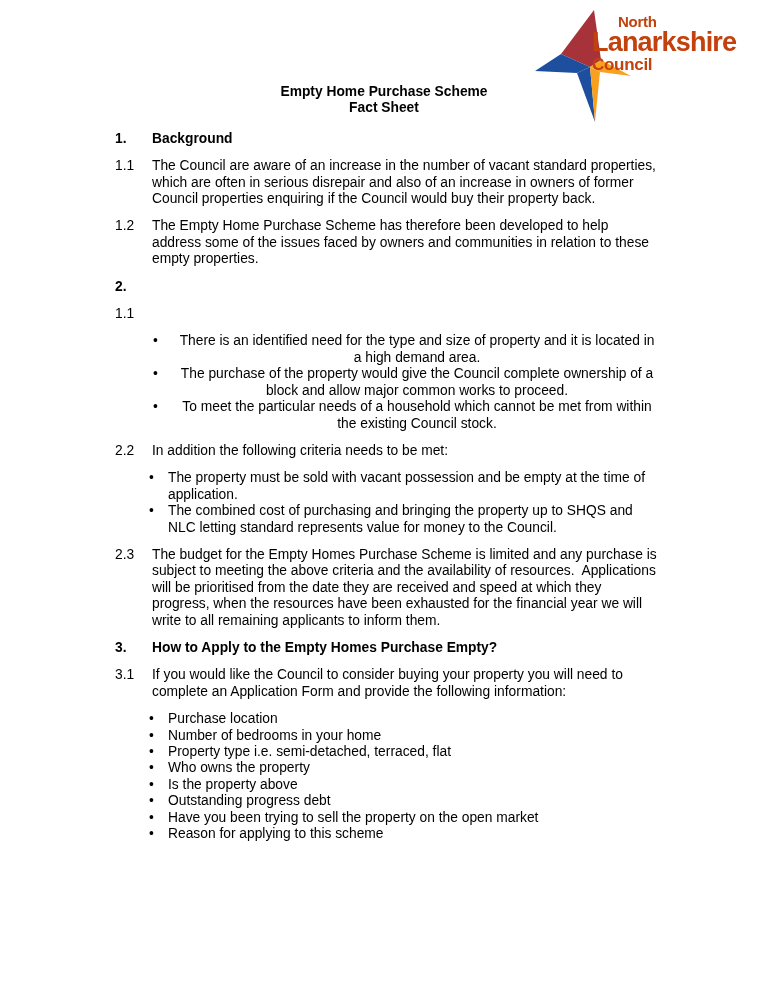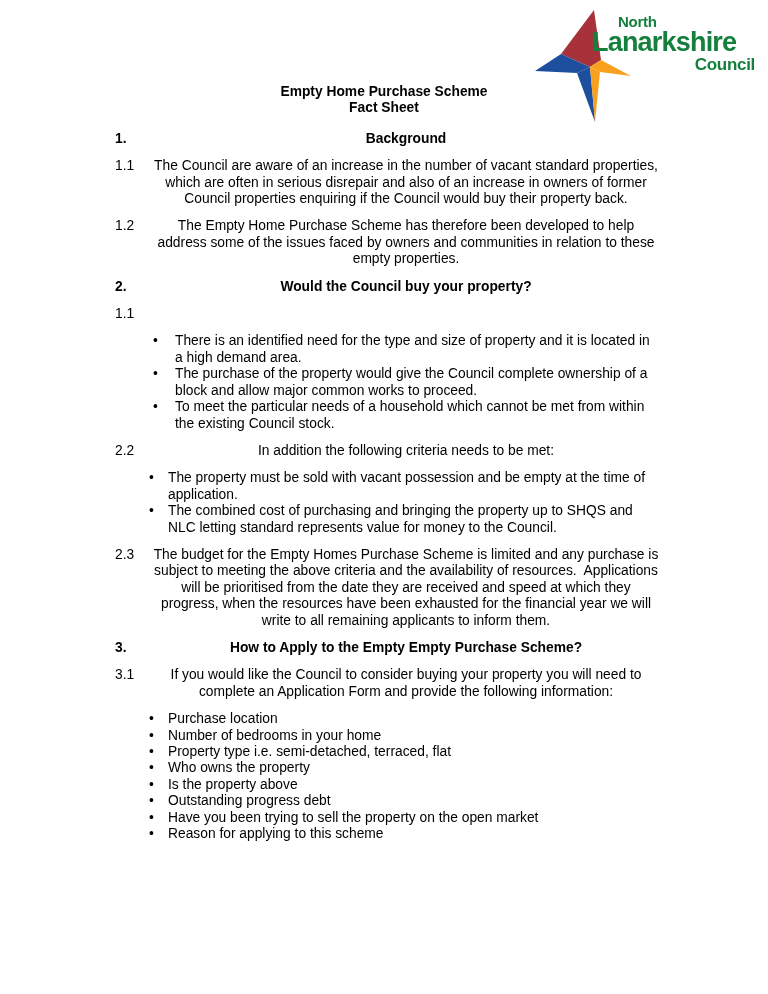--- a/index.html
+++ b/index.html
@@ -32,38 +32,37 @@
     top: 2px;
     width: 108px;
     height: 112px;
   }
   .logo-text {
     position: absolute;
     left: 62px;
     right: 5px;
     top: 6px;
     font-weight: bold;
-    color: #15803d;
+    color: #c2410c;
   }
   .logo-north {
     font-size: 15px;
     line-height: 15px;
     margin-left: 26px;
     letter-spacing: -0.3px;
   }
   .logo-lanark {
     font-size: 27px;
     line-height: 27px;
     margin-top: 0px;
     letter-spacing: -0.8px;
   }
   .logo-council {
     font-size: 17px;
     line-height: 18px;
-    text-align: right;
     margin-top: 0px;
     letter-spacing: -0.3px;
   }
   
   .title {
     padding-top: 84px;
     text-align: center;
     font-weight: bold;
   }
   
@@ -76,34 +75,33 @@
     margin-bottom: 11px;
   }
   .row .num {
     width: 37px;
     flex: none;
   }
   .row .txt {
     width: 508px;
     flex: none;
     white-space: pre-wrap;
-    text-align: center;
   }
   .row.head {
     font-weight: bold;
   }
   .bullets {
     margin-bottom: 11px;
   }
   .brow {
     display: flex;
   }
   .brow.a { margin-left: 38px; }
   .brow.a .dot { width: 22px; flex: none; }
-  .brow.a .btxt { width: 484px; flex: none; }
+  .brow.a .btxt { width: 484px; flex: none; text-align: center; }
   .brow.b { margin-left: 34px; }
   .brow.b .dot { width: 19px; flex: none; }
   .brow.b .btxt { width: 492px; flex: none; }
 </style>
 </head>
 <body>
 
 <div class="page">
 
   <div class="logo">
@@ -138,21 +136,20 @@
       <div class="txt">The Council are aware of an increase in the number of vacant standard properties, which are often in serious disrepair and also of an increase in owners of former Council properties enquiring if the Council would buy their property back.</div>
     </div>
 
     <div class="row">
       <div class="num">1.2</div>
       <div class="txt">The Empty Home Purchase Scheme has therefore been developed to help address some of the issues faced by owners and communities in relation to these empty properties.</div>
     </div>
 
     <div class="row head">
       <div class="num">2.</div>
-      <div class="txt">Would the Council buy your property?</div>
     </div>
 
     <div class="row">
       <div class="num">1.1</div>
     </div>
 
     <div class="bullets">
       <div class="brow a">
         <span class="dot">•</span>
         <span class="btxt">There is an identified need for the type and size of property and it is located in a high demand area.</span>
@@ -183,21 +180,21 @@
       </div>
     </div>
 
     <div class="row">
       <div class="num">2.3</div>
       <div class="txt">The budget for the Empty Homes Purchase Scheme is limited and any purchase is subject to meeting the above criteria and the availability of resources.  Applications will be prioritised from the date they are received and speed at which they progress, when the resources have been exhausted for the financial year we will write to all remaining applicants to inform them.</div>
     </div>
 
     <div class="row head">
       <div class="num">3.</div>
-      <div class="txt">How to Apply to the Empty Empty Purchase Scheme?</div>
+      <div class="txt">How to Apply to the Empty Homes Purchase Empty?</div>
     </div>
 
     <div class="row">
       <div class="num">3.1</div>
       <div class="txt">If you would like the Council to consider buying your property you will need to complete an Application Form and provide the following information:</div>
     </div>
 
     <div class="bullets">
       <div class="brow b">
         <span class="dot">•</span>

